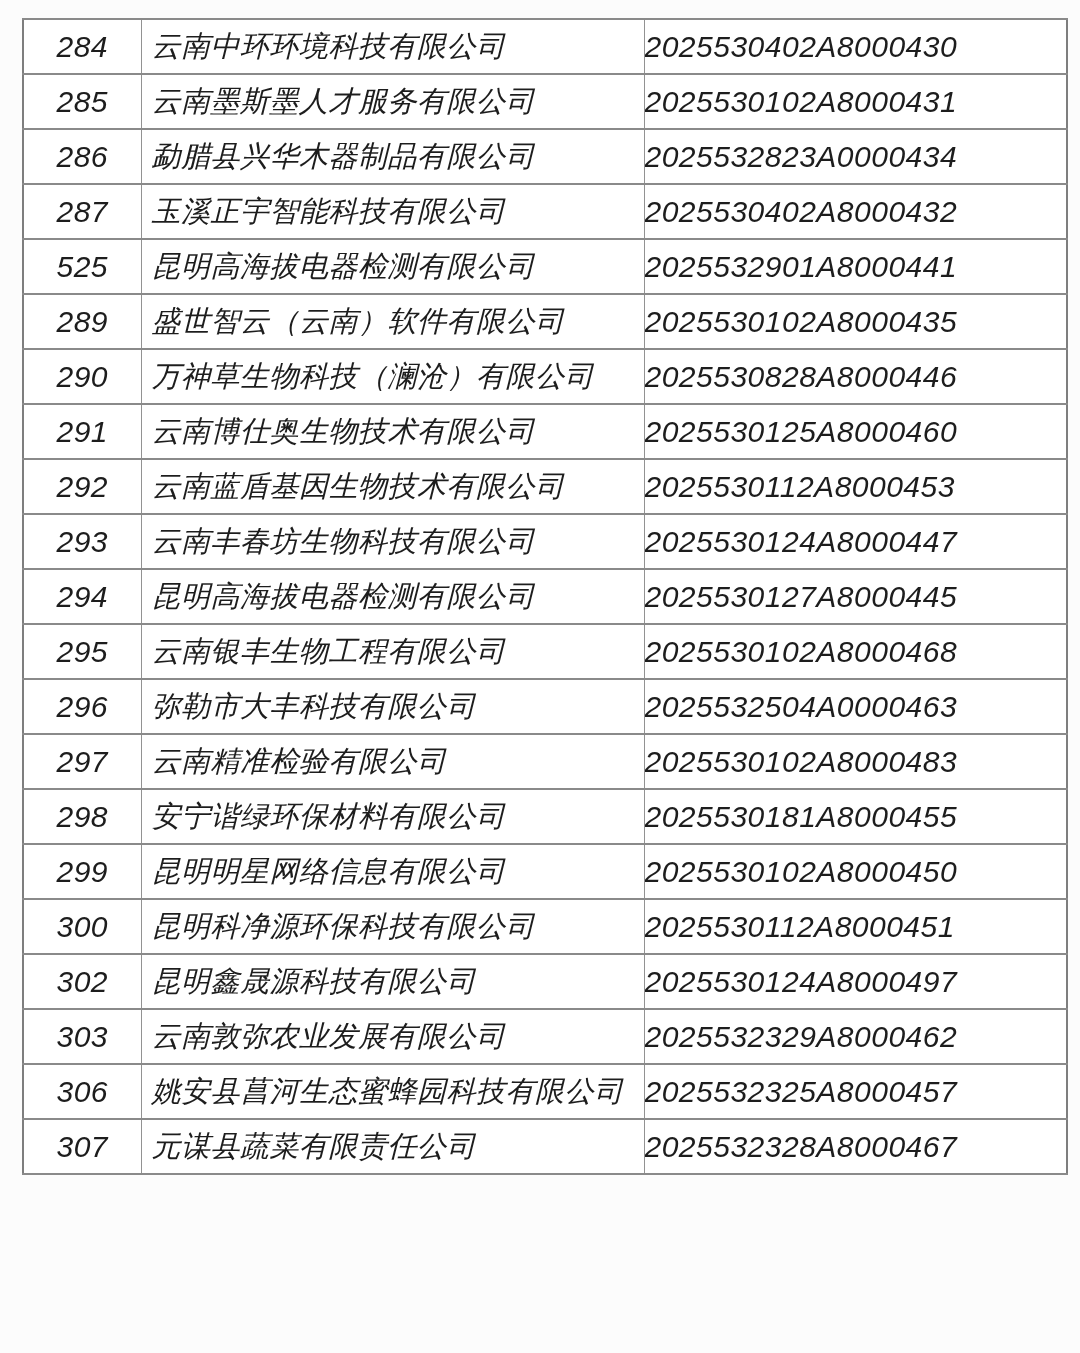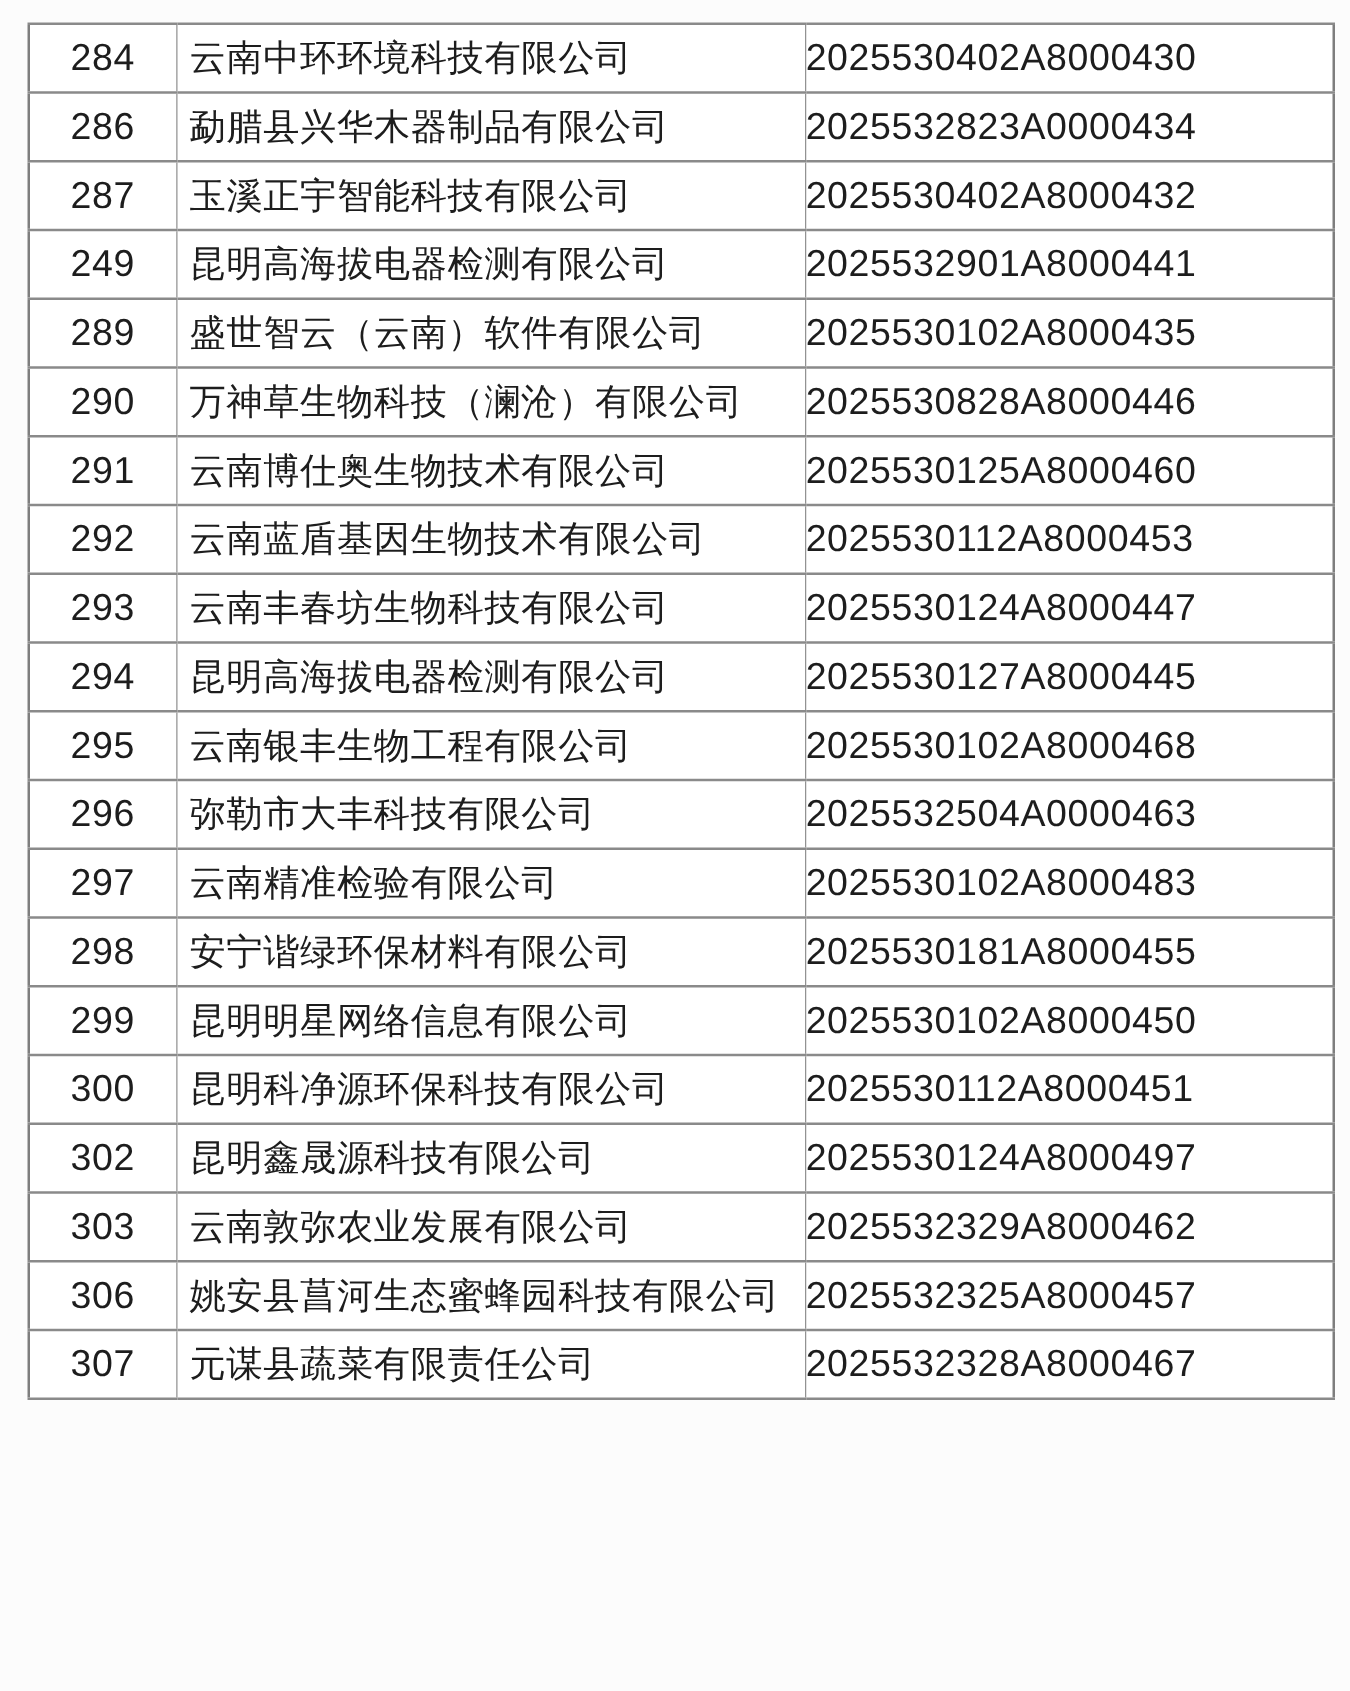--- a/index.html
+++ b/index.html
@@ -7,20 +7,21 @@
     width: 1080px;
     height: 1353px;
     background: #fcfcfc;
     font-family: "Liberation Sans", "DejaVu Sans", sans-serif;
     overflow: hidden;
   }
   .page {
     position: relative;
     width: 1080px;
     height: 1353px;
+    font-style: italic;
   }
   table.company-table {
     position: absolute;
     left: 22px;
     top: 18px;
     width: 1044px;
     border-collapse: collapse;
     table-layout: fixed;
     background: #ffffff;
   }
@@ -64,35 +65,40 @@
       <col class="col-name">
       <col class="col-code">
     </colgroup>
     <tbody>
   <tr>
     <td class="cell-no">284</td>
     <td class="cell-name">云南中环环境科技有限公司</td>
     <td class="cell-code">2025530402A8000430</td>
   </tr>
 
+  <tr>
+    <td class="cell-no">285</td>
+    <td class="cell-name">云南墨斯墨人才服务有限公司</td>
+    <td class="cell-code">2025530102A8000431</td>
+  </tr>
 
   <tr>
     <td class="cell-no">286</td>
     <td class="cell-name">勐腊县兴华木器制品有限公司</td>
     <td class="cell-code">2025532823A0000434</td>
   </tr>
 
   <tr>
     <td class="cell-no">287</td>
     <td class="cell-name">玉溪正宇智能科技有限公司</td>
     <td class="cell-code">2025530402A8000432</td>
   </tr>
 
   <tr>
-    <td class="cell-no">249</td>
+    <td class="cell-no">525</td>
     <td class="cell-name">昆明高海拔电器检测有限公司</td>
     <td class="cell-code">2025532901A8000441</td>
   </tr>
 
   <tr>
     <td class="cell-no">289</td>
     <td class="cell-name">盛世智云（云南）软件有限公司</td>
     <td class="cell-code">2025530102A8000435</td>
   </tr>
 

